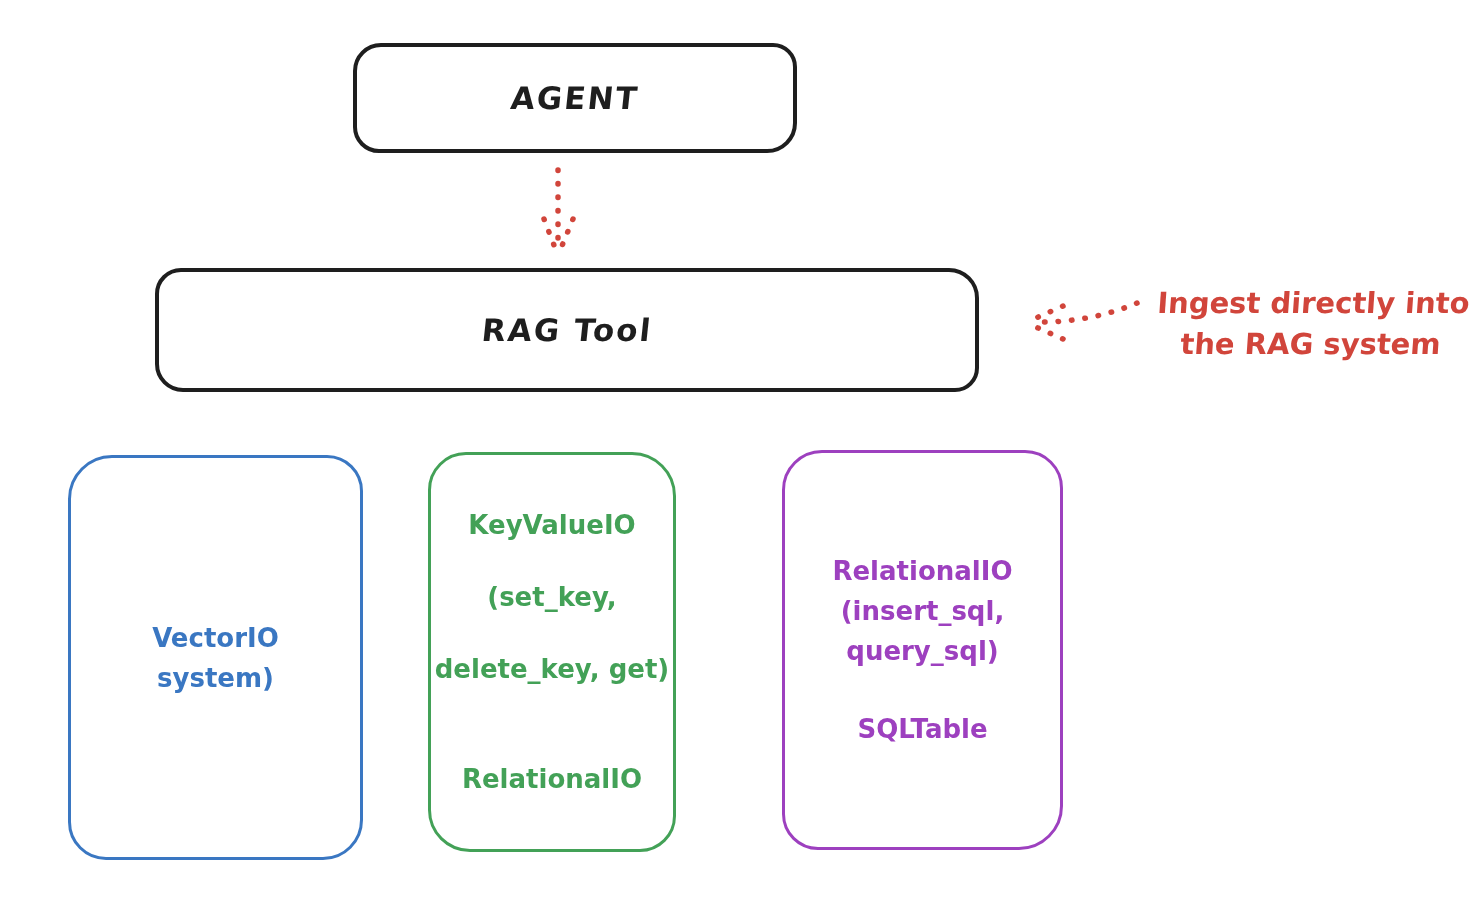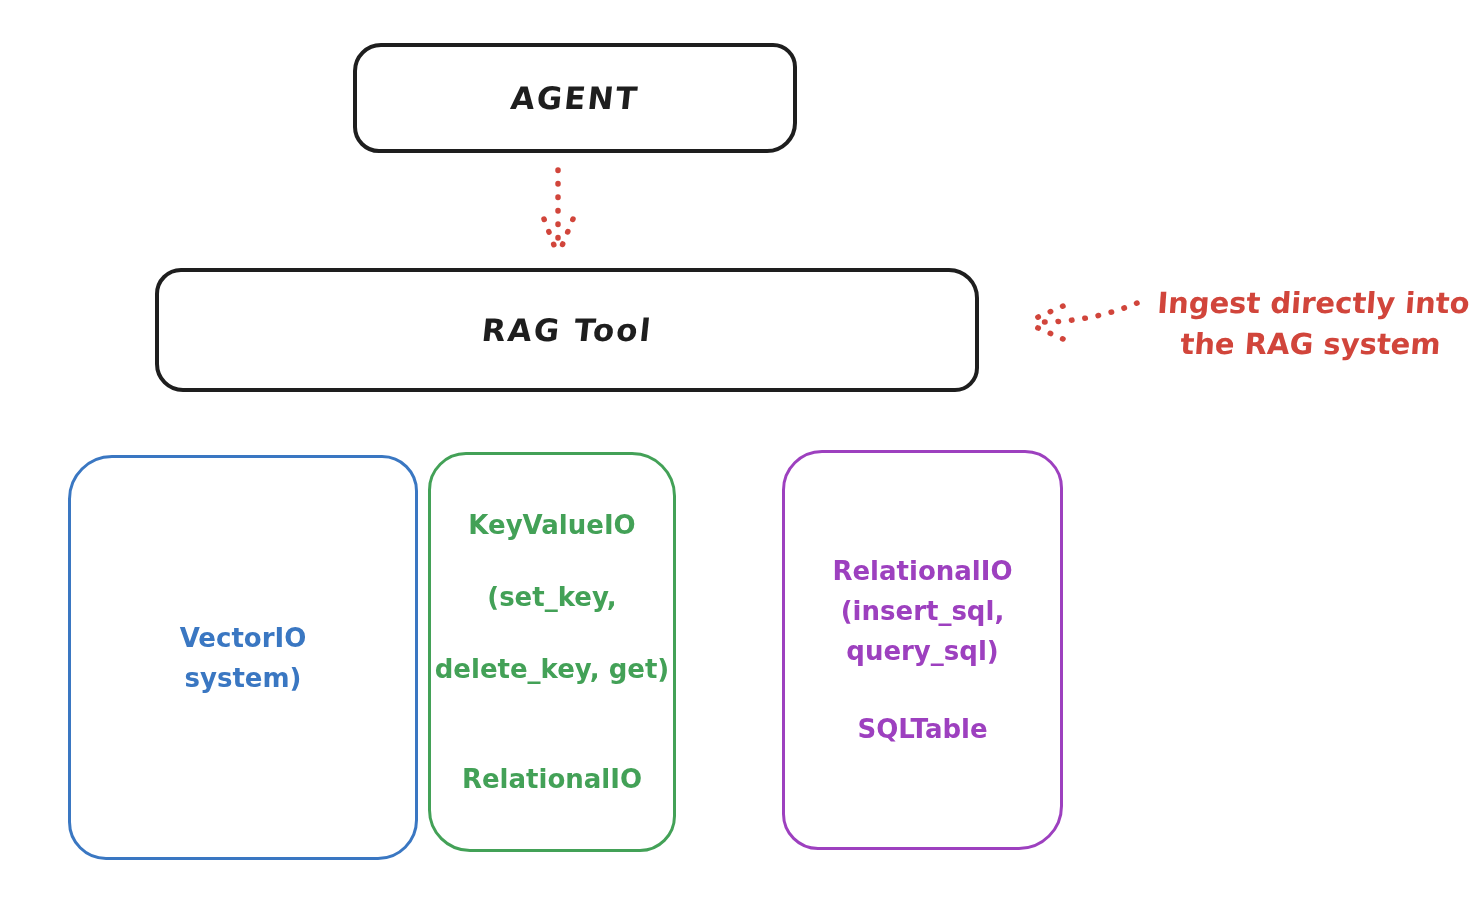--- a/index.html
+++ b/index.html
@@ -54,21 +54,21 @@
     align-items: center;
     justify-content: center;
     text-align: center;
     font-weight: 600;
     font-size: 26px;
     line-height: 40px;
     white-space: nowrap;
   }
   .vector-box {
     left: 68px; top: 455px;
-    width: 350px; height: 405px;
+    width: 295px; height: 405px;
     border-color: var(--blue, #3a77c2);
     color: var(--blue, #3a77c2);
     border-radius: 44px 36px 40px 38px;
   }
   .keyvalue-box {
     left: 428px; top: 452px;
     width: 248px; height: 400px;
     border-color: var(--green, #43a157);
     color: var(--green, #43a157);
     border-radius: 38px 44px 36px 42px;

